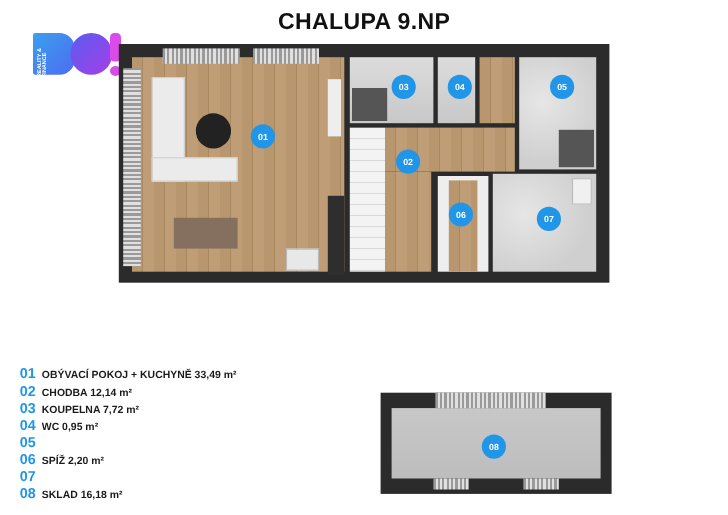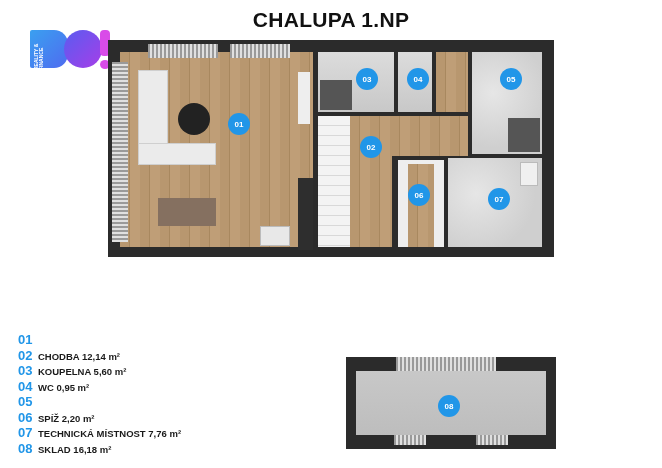--- a/index.html
+++ b/index.html
@@ -45,21 +45,21 @@
   .legend-num { color: #2196e8; font-weight: bold; font-size: 13px; width: 20px; }
   .legend-text { color: #1a1a1a; font-weight: bold; font-size: 9.5px; }
 
   
   .plan2 { position: absolute; left: 346px; top: 357px; width: 210px; height: 92px; background: #2b2b2b; }
   .plan2 .inner { position:absolute; left:10px; top:14px; width:190px; height:64px; background: linear-gradient(180deg,#c8c8c8,#bdbdbd); }
 </style>
 </head>
 <body>
 
-<div class="title">CHALUPA 1.NP</div>
+<div class="title">CHALUPA 9.NP</div>
 
 <div class="logo">
   <div class="blue"></div>
   <div class="circle"></div>
   <div class="bang"></div>
   <div class="dot"></div>
   <div class="tag">REALITY &amp; FINANCE</div>
 </div>
 
 <div class="plan">
@@ -108,41 +108,41 @@
   <div class="inner"></div>
   <div class="window" style="left:50px;top:0;width:100px;height:14px;"></div>
   <div class="window" style="left:48px;top:78px;width:32px;height:10px;"></div>
   <div class="window" style="left:130px;top:78px;width:32px;height:10px;"></div>
   <div class="badge" style="left:92px;top:38px;">08</div>
 </div>
 
 <div class="legend">
   <div class="legend-row">
       <span class="legend-num">01</span>
+      <span class="legend-text">OBÝVACÍ POKOJ + KUCHYNĚ 33,49 m²</span>
     </div>
   <div class="legend-row">
       <span class="legend-num">02</span>
       <span class="legend-text">CHODBA 12,14 m²</span>
     </div>
   <div class="legend-row">
       <span class="legend-num">03</span>
-      <span class="legend-text">KOUPELNA 5,60 m²</span>
+      <span class="legend-text">KOUPELNA 7,72 m²</span>
     </div>
   <div class="legend-row">
       <span class="legend-num">04</span>
       <span class="legend-text">WC 0,95 m²</span>
     </div>
   <div class="legend-row">
       <span class="legend-num">05</span>
     </div>
   <div class="legend-row">
       <span class="legend-num">06</span>
       <span class="legend-text">SPÍŽ 2,20 m²</span>
     </div>
   <div class="legend-row">
       <span class="legend-num">07</span>
-      <span class="legend-text">TECHNICKÁ MÍSTNOST 7,76 m²</span>
     </div>
   <div class="legend-row">
       <span class="legend-num">08</span>
       <span class="legend-text">SKLAD 16,18 m²</span>
     </div>
 </div>
 
 </body></html>

